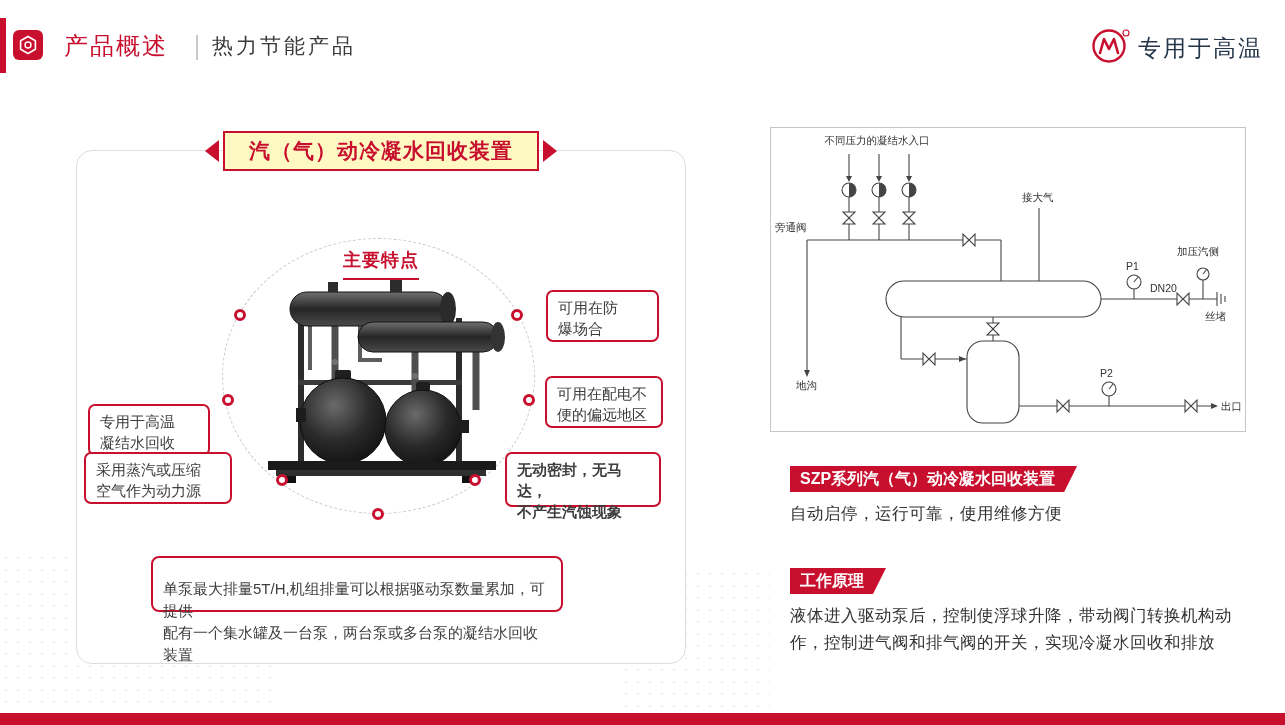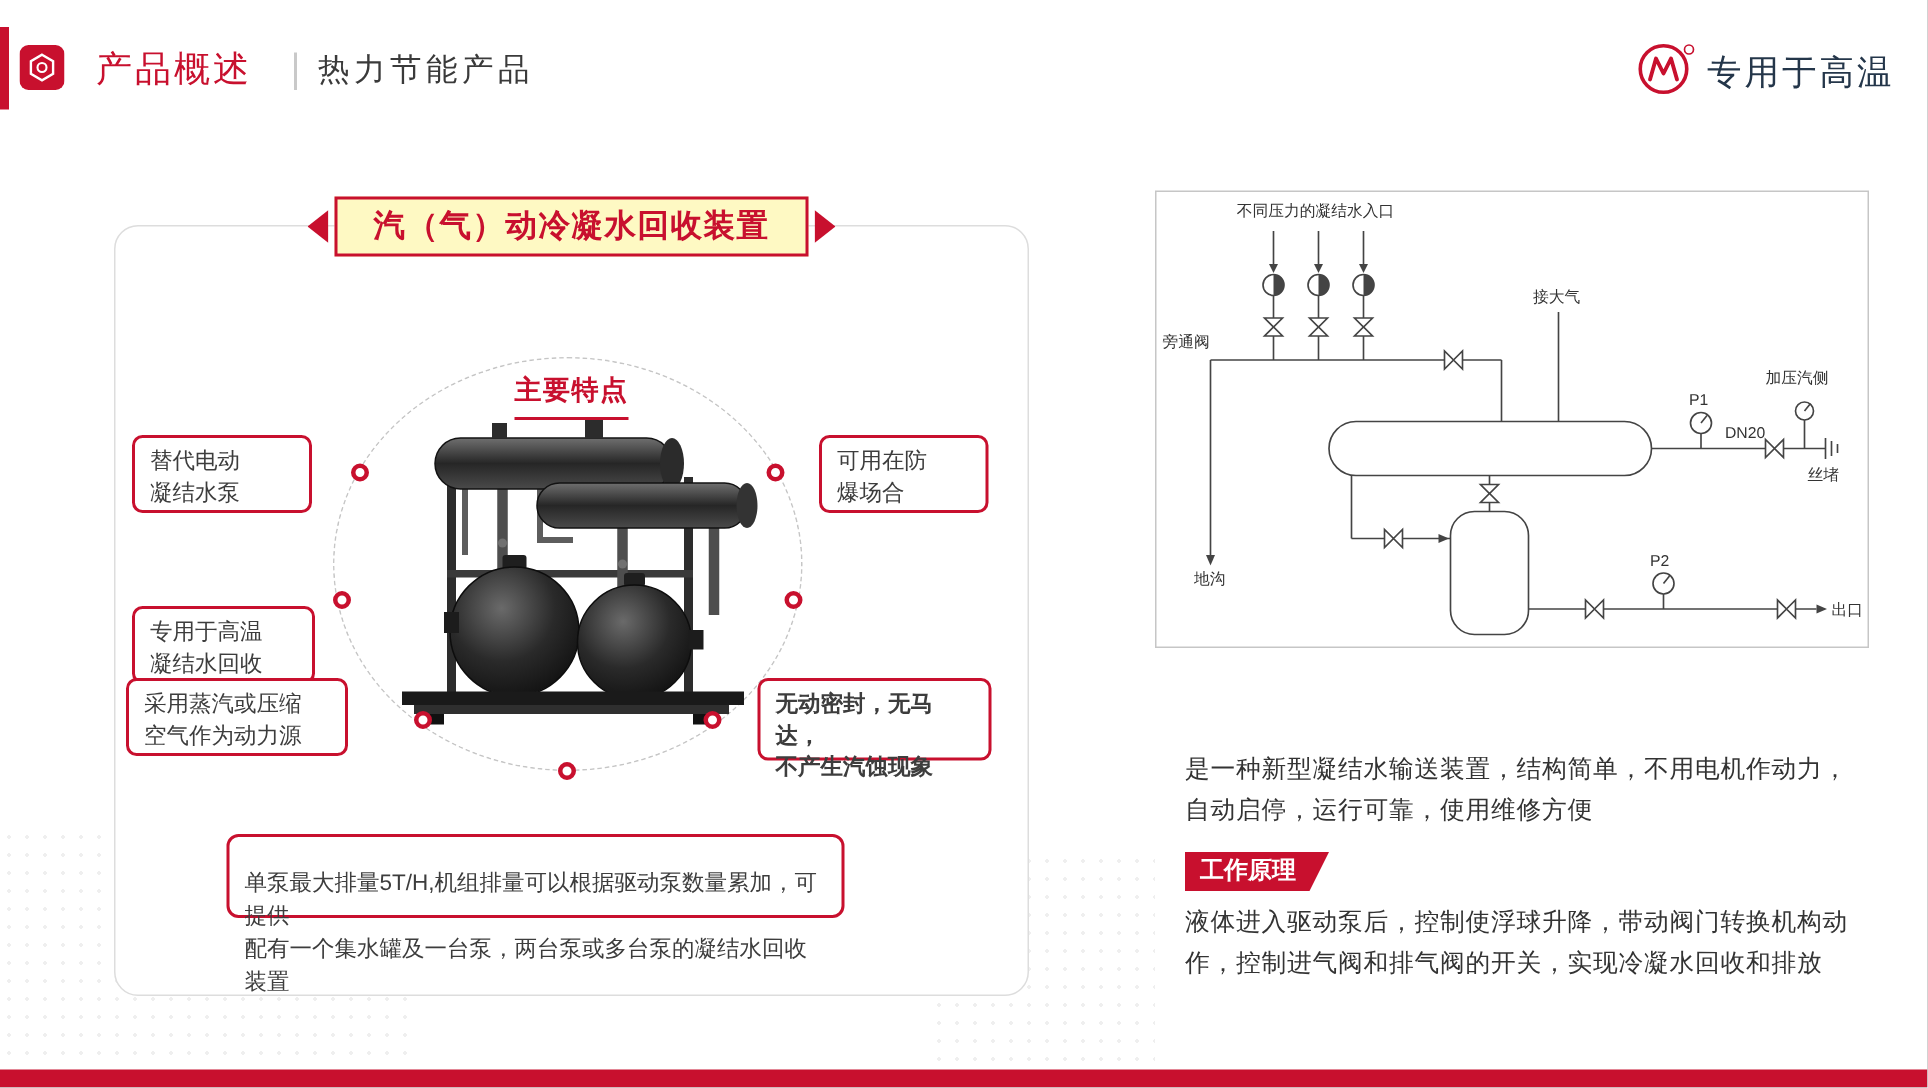--- a/index.html
+++ b/index.html
@@ -154,35 +154,35 @@
   </svg>
 
   <span class="dot d1"></span>
   <span class="dot d2"></span>
   <span class="dot d3"></span>
   <span class="dot d4"></span>
   <span class="dot d5"></span>
   <span class="dot d6"></span>
   <span class="dot d7"></span>
 
-  <div class="fbox fb-l1">
-    <div>替代电动</div>
-    <div>凝结水泵</div>
-  </div>
   <div class="fbox fb-l2">
     <div>专用于高温</div>
     <div>凝结水回收</div>
   </div>
   <div class="fbox fb-l3">
     <div>采用蒸汽或压缩</div>
     <div>空气作为动力源</div>
   </div>
   <div class="fbox fb-r1">
     <div>可用在防</div>
     <div>爆场合</div>
+  </div>
+  <div class="fbox fb-r2">
+    <div>可用在配电不</div>
+    <div>便的偏远地区</div>
   </div>
   <div class="fbox fb-r3">
     <div>无动密封，无马达，</div>
     <div>不产生汽蚀现象</div>
   </div>
   <div class="fbox fb-bottom">
     <div>单泵最大排量5T/H,机组排量可以根据驱动泵数量累加，可提供</div>
     <div>配有一个集水罐及一台泵，两台泵或多台泵的凝结水回收装置</div>
   </div>
 
@@ -270,22 +270,24 @@
         <text x="355" y="142">P1</text>
         <text x="379" y="164">DN20</text>
         <text x="406" y="127">加压汽侧</text>
         <text x="434" y="192">丝堵</text>
         <text x="329" y="249">P2</text>
         <text x="450" y="282">出口</text>
       </g>
     </svg>
   </section>
 
+  <div class="banner szp-banner">
+    <span>SZP系列汽（气）动冷凝水回收装置</span>
+  </div>
   <div class="desc szp-desc">
-    <div>是一种新型凝结水输送装置，结构简单，不用电机作动力，</div>
     <div>自动启停，运行可靠，使用维修方便</div>
   </div>
   <div class="banner principle-banner">
     <span>工作原理</span>
   </div>
   <div class="desc principle-desc">
     <div>液体进入驱动泵后，控制使浮球升降，带动阀门转换机构动</div>
     <div>作，控制进气阀和排气阀的开关，实现冷凝水回收和排放</div>
   </div>
 

